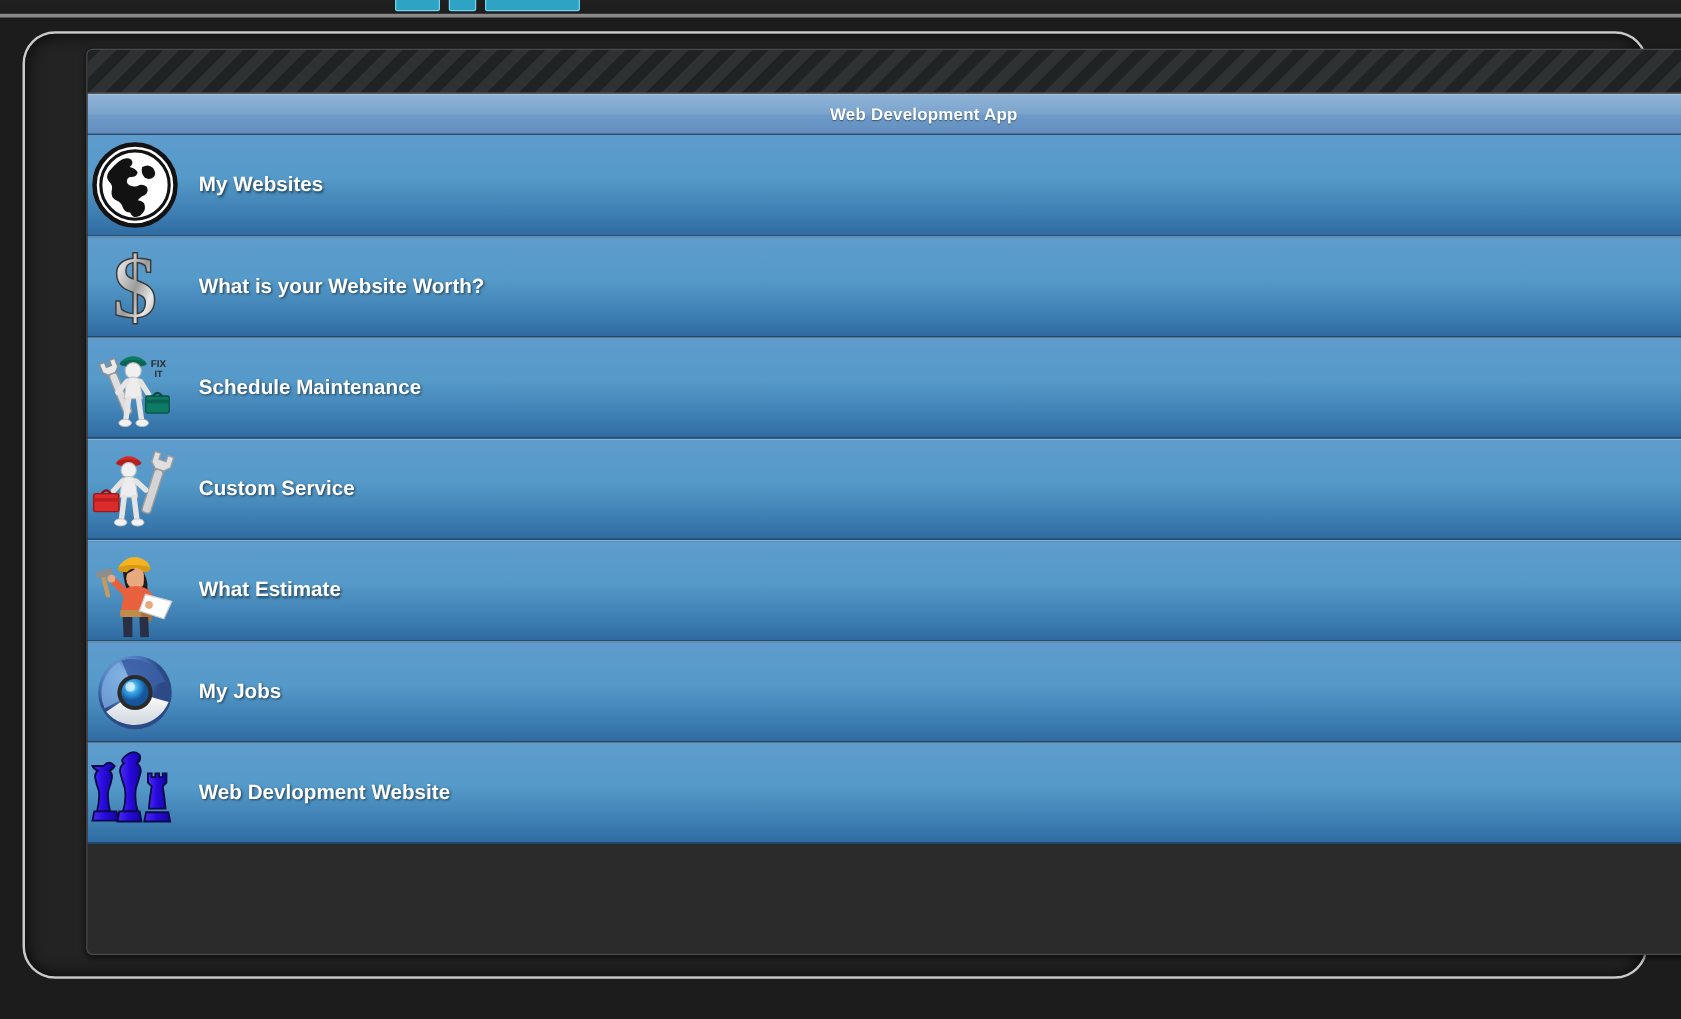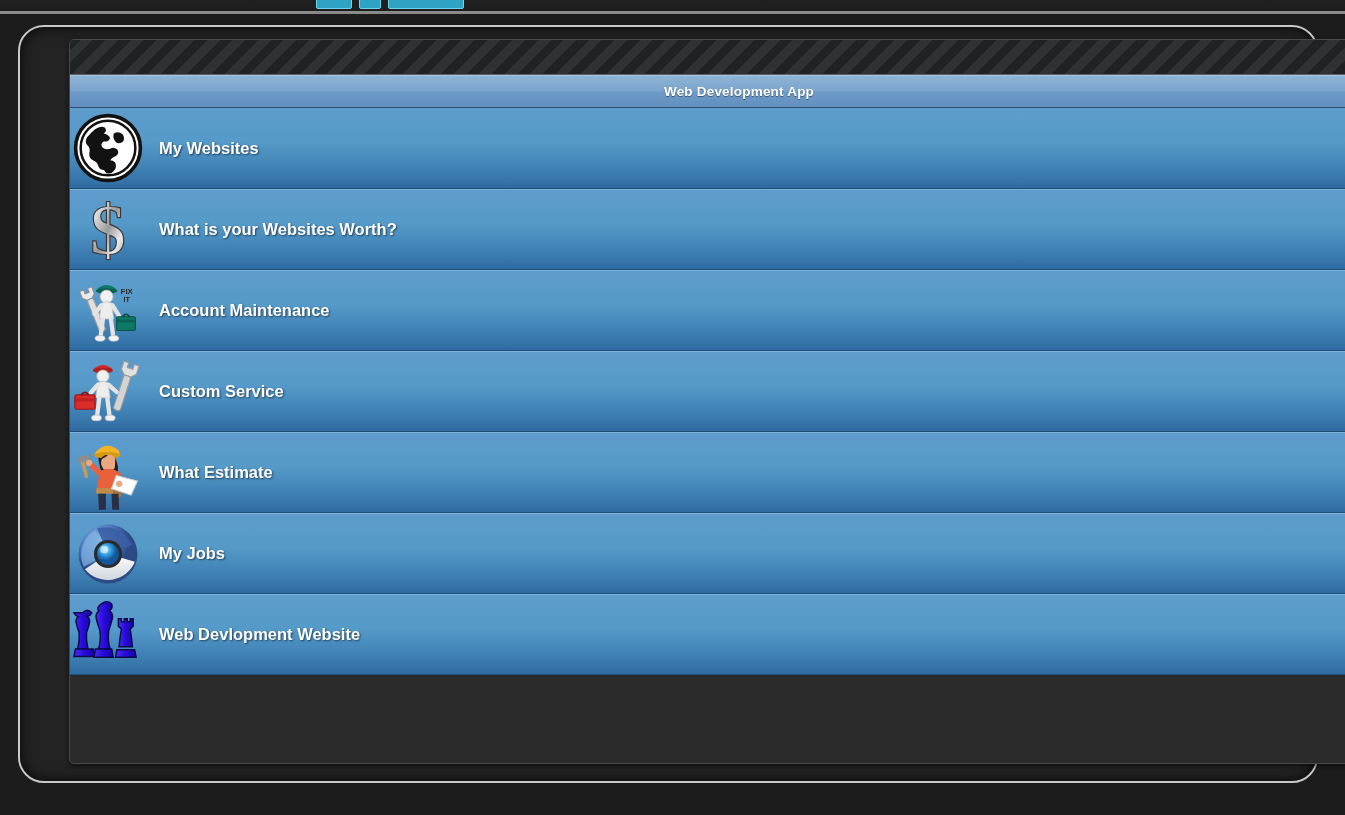--- a/index.html
+++ b/index.html
@@ -221,21 +221,21 @@
                   <stop offset="0%" stop-color="#ffffff"></stop>
                   <stop offset="25%" stop-color="#d8d8d8"></stop>
                   <stop offset="50%" stop-color="#9b9b9b"></stop>
                   <stop offset="72%" stop-color="#e9e9e9"></stop>
                   <stop offset="100%" stop-color="#8d8d8d"></stop>
                 </linearGradient>
               </defs>
               <text x="35" y="82" text-anchor="middle" font-family="'Liberation Serif', serif" font-size="96" font-weight="bold" fill="url(#silver)" stroke="#3a3a3a" stroke-width="1.6">$</text>
             </svg>
           </div>
-          <span class="label">What is your Websites Worth?</span>
+          <span class="label">What is your Website Worth?</span>
           <span class="chev">
             <svg width="10" height="12" viewBox="0 0 10 12">
                 <path d="M2 1 L8 6 L2 11" fill="none" stroke="#ffffff" stroke-width="2.6" stroke-linecap="round" stroke-linejoin="round"></path>
               </svg>
           </span>
         </div>
 
         <div class="row">
           <div class="icon-wrap">
             <svg class="ic ic-fixit" viewBox="0 0 100 100">
@@ -261,21 +261,21 @@
               <ellipse cx="58" cy="88" rx="7" ry="4" fill="#f2f2f2" stroke="#c0c0c0" stroke-width="1"></ellipse>
 
               <rect x="62" y="58" width="26" height="19" rx="2" fill="#0d7a65" stroke="#075244" stroke-width="1.5"></rect>
               <rect x="62" y="62" width="26" height="4" fill="#0a6252"></rect>
               <path d="M70 58 q5 -7 10 0" fill="none" stroke="#07463a" stroke-width="2.4"></path>
 
               <text x="76" y="26" font-family="'Liberation Sans', sans-serif" font-size="11" font-weight="bold" fill="#2b2b2b" text-anchor="middle">FIX</text>
               <text x="76" y="37" font-family="'Liberation Sans', sans-serif" font-size="10" font-weight="bold" fill="#2b2b2b" text-anchor="middle">IT</text>
             </svg>
           </div>
-          <span class="label">Account Maintenance</span>
+          <span class="label">Schedule Maintenance</span>
           <span class="chev">
             <svg width="10" height="12" viewBox="0 0 10 12">
                 <path d="M2 1 L8 6 L2 11" fill="none" stroke="#ffffff" stroke-width="2.6" stroke-linecap="round" stroke-linejoin="round"></path>
               </svg>
           </span>
         </div>
 
         <div class="row">
           <div class="icon-wrap">
             <svg class="ic ic-custom" viewBox="0 0 100 100">

